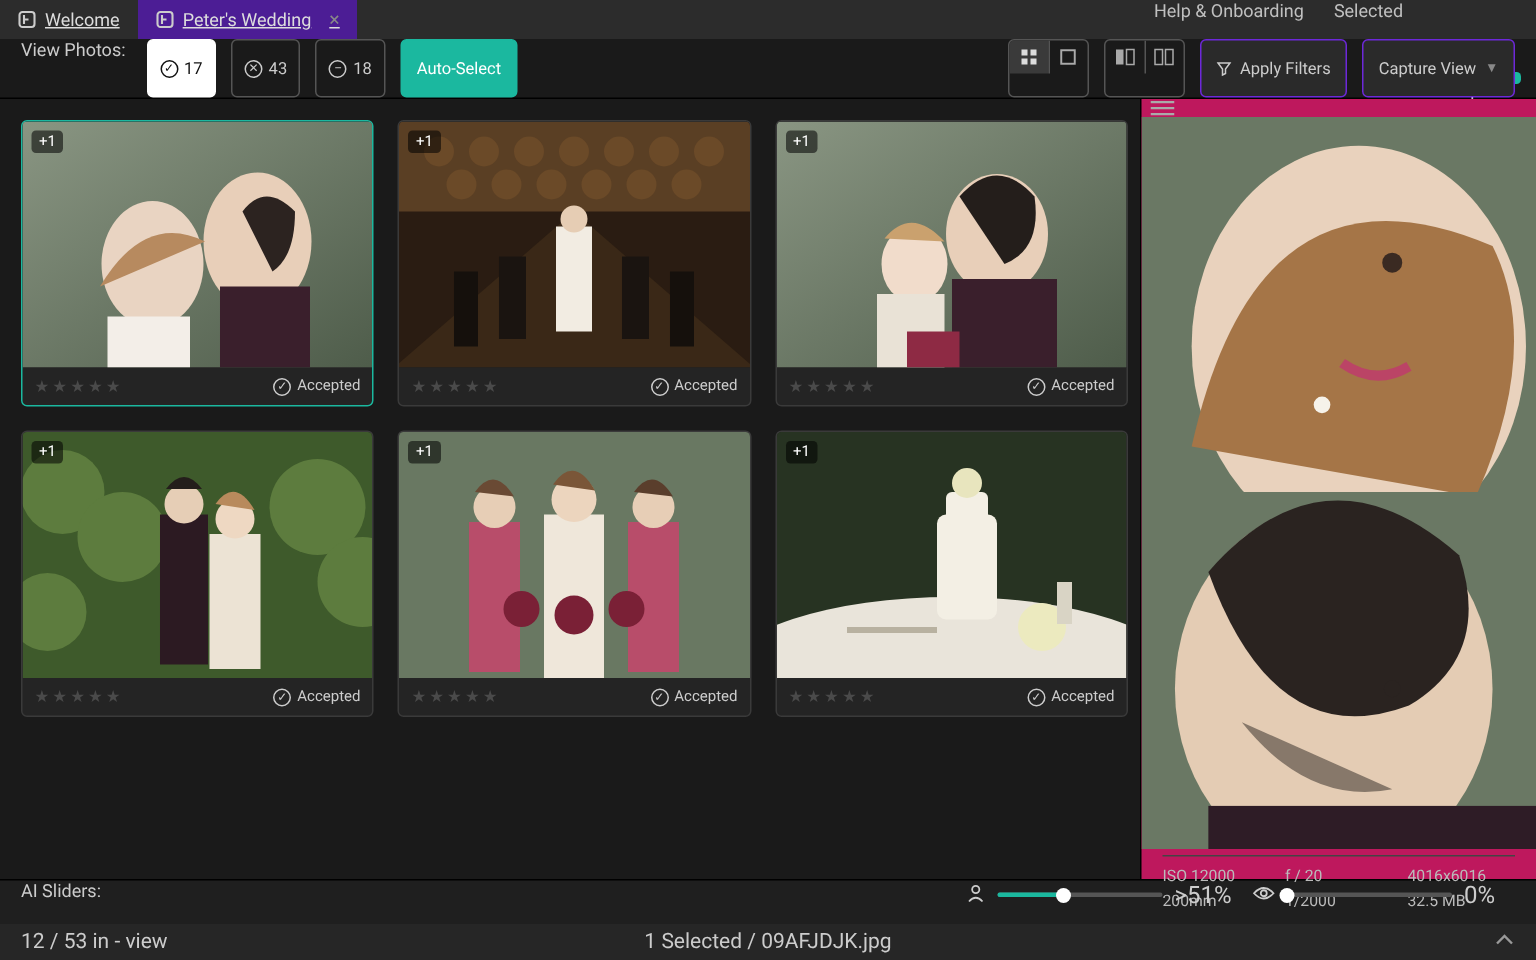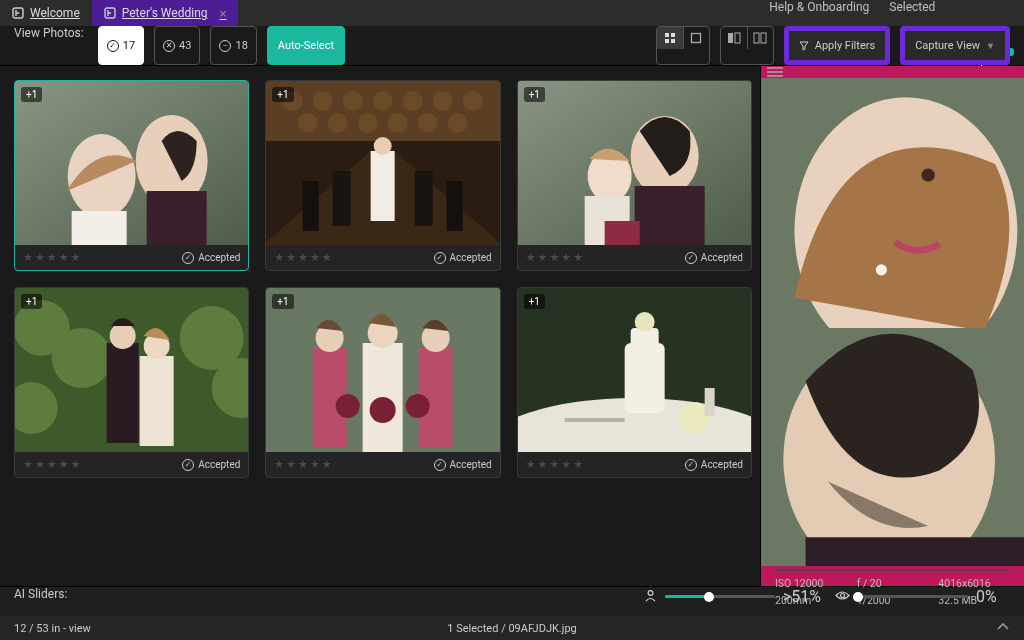--- a/index.html
+++ b/index.html
@@ -21,21 +21,21 @@
   .pill { display:flex; align-items:center; gap:4px; padding:3px 8px; border:1px solid #555; border-radius:4px; font-size:11px; color:#ccc; cursor:pointer; }
   .pill.active { background:#fff; color:#111; border-color:#fff; }
   .pill.green { background:#1bb89f; border-color:#1bb89f; color:#fff; padding:4px 10px; }
   .pill .circ { width:12px; height:12px; border:1.5px solid currentColor; border-radius:50%; display:flex; align-items:center; justify-content:center; font-size:8px; line-height:1; }
   .pill.active .circ { border-color:#111; }
   .toolbar .spacer { flex:1; }
   .icon-grp { display:flex; border:1px solid #555; border-radius:4px; overflow:hidden; }
   .icon-grp .ib { width:26px; height:22px; display:flex; align-items:center; justify-content:center; color:#aaa; cursor:pointer; }
   .icon-grp .ib + .ib { border-left:1px solid #555; }
   .icon-grp .ib.active { background:#3a3a3a; color:#fff; }
-  .dropdown { display:flex; align-items:center; gap:6px; padding:4px 10px; border:5px solid #6d28d9; border-radius:4px; background:#2a2a2a; color:#ccc; font-size:11px; cursor:pointer; }
+  .dropdown { display:flex; align-items:center; gap:6px; padding:4px 10px; border:1px solid #6d28d9; border-radius:4px; background:#2a2a2a; color:#ccc; font-size:11px; cursor:pointer; }
   .chev { font-size:9px; color:#888; }
 
   
   .main { display:flex; height:calc(640px - 26px - 40px - 30px - 24px); }
   .grid-area { flex:1; padding:14px 8px 4px 14px; overflow:hidden; display:flex; flex-direction:column; }
   .grid { display:grid; grid-template-columns:repeat(3,1fr); gap:16px 16px; }
   .card { border:1px solid #3a3a3a; border-radius:4px; background:#242424; display:flex; flex-direction:column; overflow:hidden; }
   .card.selected { border:1.5px solid #1bb89f; }
   .thumb { position:relative; height:164px; overflow:hidden; }
   .thumb .badge { position:absolute; top:6px; left:6px; background:rgba(0,0,0,.55); color:#fff; font-size:10px; padding:2px 5px; border-radius:3px; }
@@ -59,21 +59,21 @@
   .sliders-row { height:30px; display:flex; align-items:flex-start; padding:0 14px; gap:14px; background:#1f1f1f; border-top:1px solid #000; }
   .sliders-row .lbl { color:#ccc; font-size:12px; }
   .slider-block { display:flex; align-items:center; gap:8px; }
   .track { position:relative; width:110px; height:3px; background:#555; border-radius:2px; }
   .track .fill { position:absolute; left:0; top:0; bottom:0; background:#1bb89f; border-radius:2px; }
   .track .knob { position:absolute; top:50%; width:10px; height:10px; background:#fff; border-radius:50%; transform:translate(-50%,-50%); }
   .slider-block .val { font-size:16px; color:#ccc; min-width:34px; }
   .mini-icon { color:#aaa; }
 
   
-  .status-bar { height:24px; display:flex; align-items:center; padding:0 14px; background:#262626; font-size:11px; color:#ccc; }
+  .status-bar { height:24px; display:flex; align-items:center; padding:0 14px; background:#262626; font-size:14px; color:#ccc; }
   .status-bar .center { position:absolute; left:50%; transform:translateX(-50%);text-align:center; }
   .status-bar .right { margin-left:auto; color:#888; }
 </style>
 </head>
 <body>
 
 <div class="tabs-bar">
   <div class="tab">
     <span class="logo-glyph">
       <svg viewBox="0 0 12 12">

